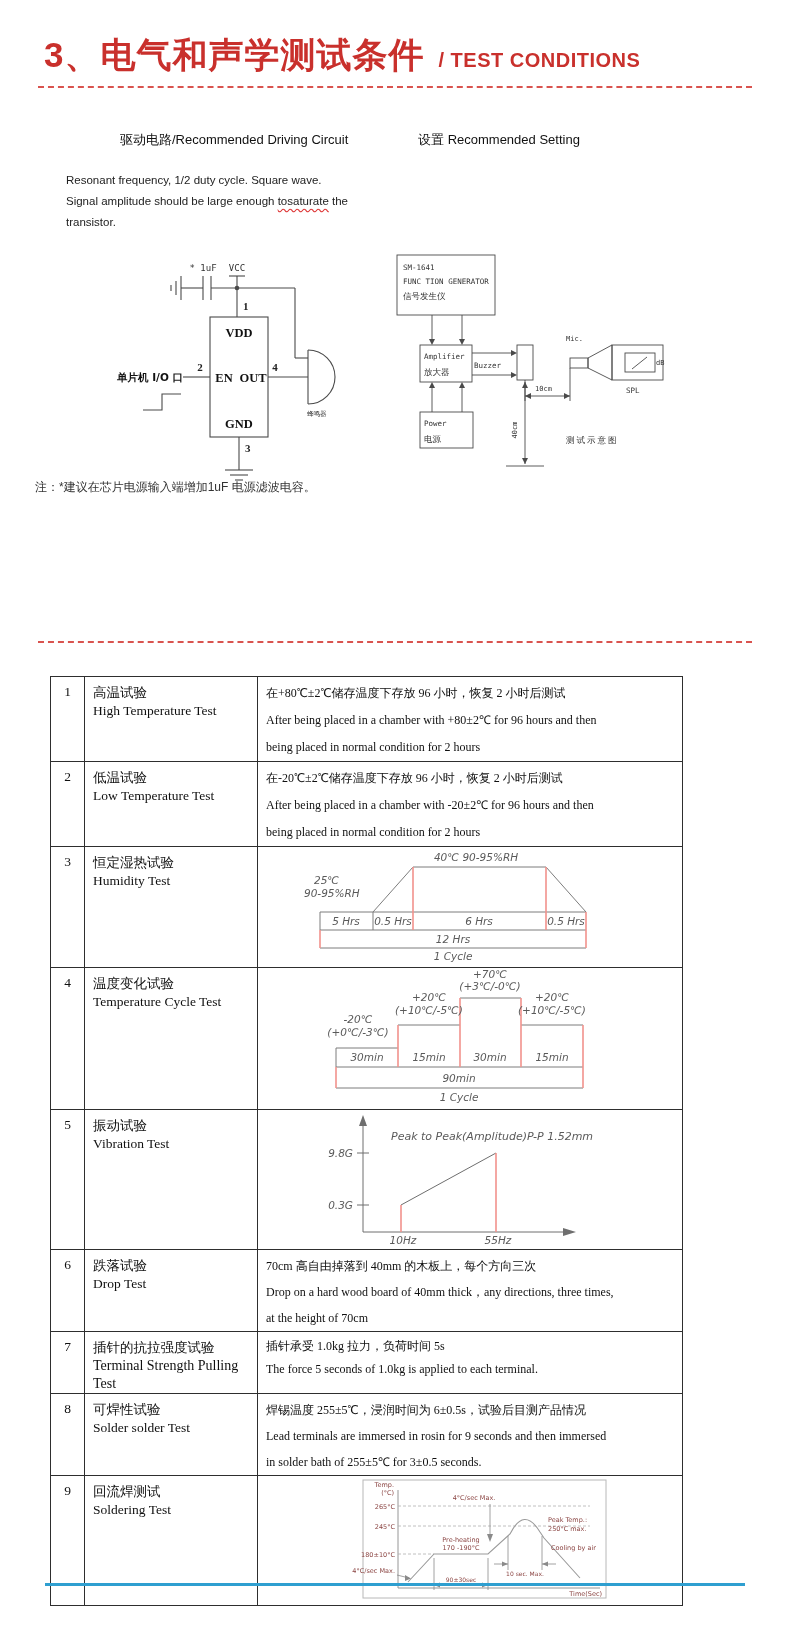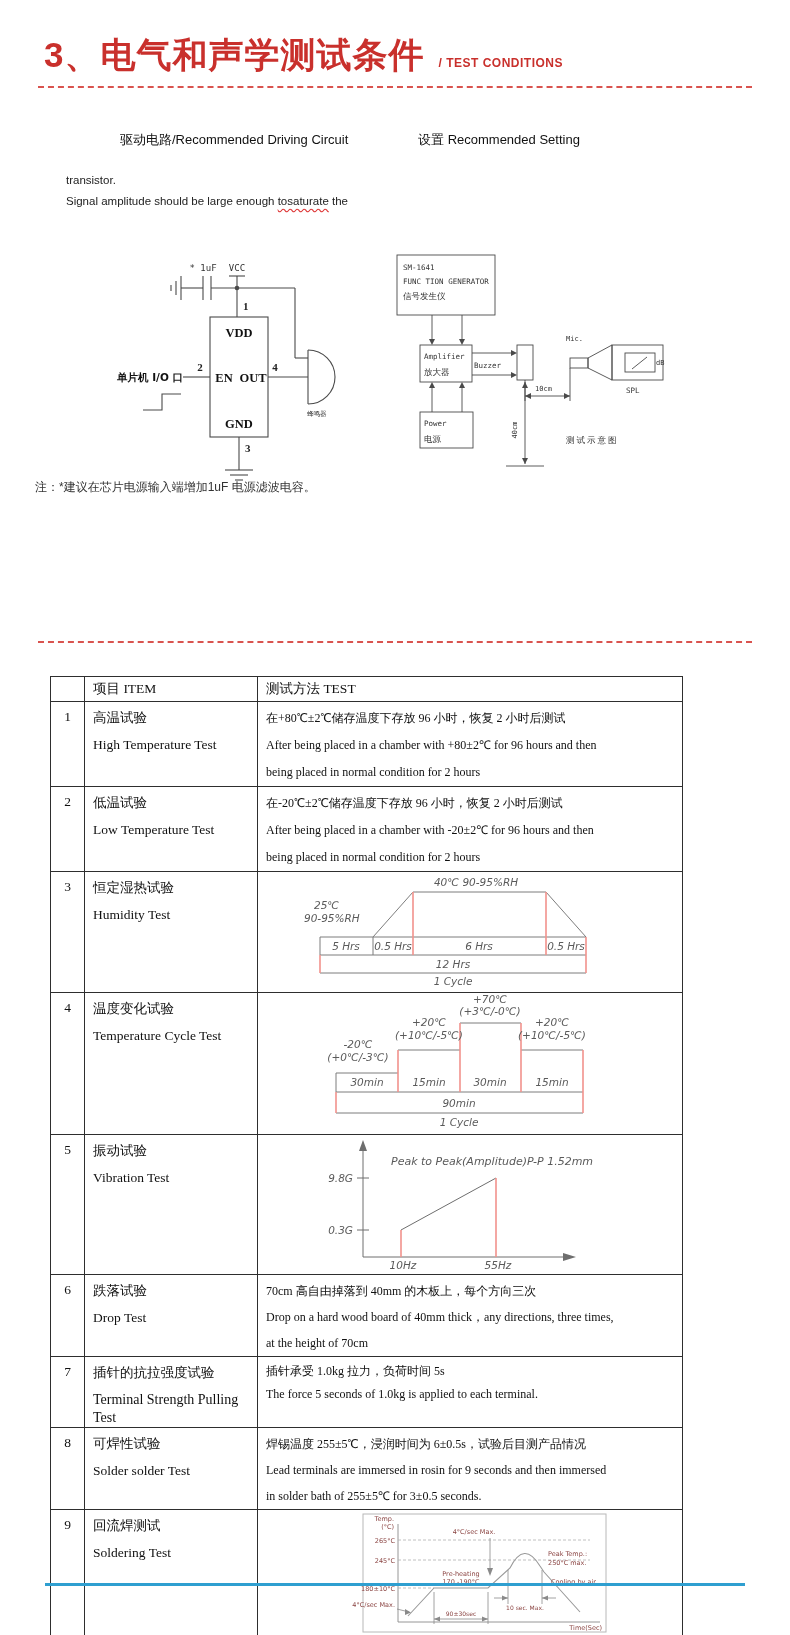--- a/index.html
+++ b/index.html
@@ -2,31 +2,31 @@
 <html><head>
 <meta charset="utf-8">
 <style>
   *{margin:0;padding:0;box-sizing:border-box}
   html,body{background:#fff}
   body{width:790px;height:1635px;position:relative;font-family:"Liberation Sans",sans-serif}
   .page{position:absolute;left:0;top:0;width:790px;height:1635px;background:#fff;overflow:hidden}
   .abs{position:absolute}
   .sec-title{display:flex;align-items:baseline;color:#c9302c;font-weight:bold;white-space:nowrap}
   .sec-title .zh{font-size:35px;letter-spacing:1px}
-  .sec-title .en{font-size:12px;margin-left:14px;letter-spacing:.5px}
+  .sec-title .en{font-size:20px;margin-left:14px;letter-spacing:.5px}
   .dash{border-top:2px dashed #d9534f;height:0}
   .subhead{font-size:13px;font-weight:normal;color:#111;white-space:nowrap}
   .para{font-size:11.5px;color:#222;line-height:21px;width:300px}
   .wavy{text-decoration:underline wavy #d33;text-underline-offset:3px}
   .footnote{font-size:12px;color:#333;white-space:nowrap}
   table.rel{border-collapse:collapse;table-layout:fixed;font-family:"Liberation Serif",serif;color:#101010;width:632px}
   table.rel td{border:1px solid #2e2e2e;vertical-align:top;overflow:hidden}
   td.no{text-align:center;font-size:13.5px;padding-top:7px}
   td.item{padding:7px 4px 0 8px;font-size:13.5px;line-height:18px}
-  td.item .en2{margin-top:9px}
+  td.item .en2{}
   td.item.small .en2{font-size:14px}
   td.hdr{font-size:13.5px;padding:3px 8px}
   td.test{padding:3px 6px 0 8px;font-size:12px;line-height:27px}
   td.test.lh23{line-height:23px}
   td.test.lh26{line-height:26px}
   td.chart{padding:0}
   svg{display:block}
   svg text{user-select:none}
   .clab{font-family:"DejaVu Sans",sans-serif;font-style:italic;font-size:10.5px;fill:#5a5a5a}
   .clab-big{font-family:"DejaVu Sans",sans-serif;font-style:italic;font-size:11px;fill:#5a5a5a}
@@ -53,22 +53,23 @@
   </div>
   <div class="abs dash" style="left:38px;top:86px;width:714px"></div>
 
   <div class="abs subhead" style="left:120px;top:131px">驱动电路/Recommended Driving Circuit</div>
   <div class="abs subhead" style="left:418px;top:131px">
     <span>设置</span>
     <span>Recommended Setting</span>
   </div>
 
   <div class="abs para" style="left:66px;top:170px">
+    <div>Resonant frequency, 1/2 duty cycle. Square wave.</div>
+    <div><span>Signal amplitude should be large enough </span><span class="wavy">tosaturate</span><span> the</span></div>
     <div>transistor.</div>
-    <div><span>Signal amplitude should be large enough </span><span class="wavy">tosaturate</span><span> the</span></div>
   </div>
 
   <svg class="abs" style="left:55px;top:240px" width="300" height="250" viewBox="0 0 300 250">
     <g stroke="#4a4a4a" stroke-width="1.1" fill="none">
       <line x1="126" y1="36" x2="126" y2="60"></line>
         <line x1="121" y1="41" x2="121" y2="55"></line>
         <line x1="116" y1="45" x2="116" y2="51"></line>
       <line x1="126" y1="48" x2="148" y2="48"></line>
       <line x1="148" y1="36" x2="148" y2="60"></line>
         <line x1="156" y1="36" x2="156" y2="60"></line>
@@ -159,25 +160,20 @@
 
   <div class="abs dash" style="left:38px;top:641px;width:714px"></div>
 
   <table class="rel abs" style="left:50px;top:676px">
     <colgroup>
         <col style="width:34px">
         <col style="width:173px">
         <col style="width:425px">
       </colgroup>
     <tbody>
-        <tr style="height:24px">
-      <td class="no"></td>
-      <td class="hdr">项目 ITEM</td>
-      <td class="hdr">测试方法 TEST</td>
-    </tr>
 
     <tr style="height:70px">
       <td class="no">1</td>
       <td class="item">
         <div>高温试验</div>
         <div class="en2">High Temperature Test</div>
       </td>
       <td class="test">
         <div>在+80℃±2℃储存温度下存放 96 小时，恢复 2 小时后测试</div>
         <div>After being placed in a chamber with +80±2℃ for 96 hours and then</div>

